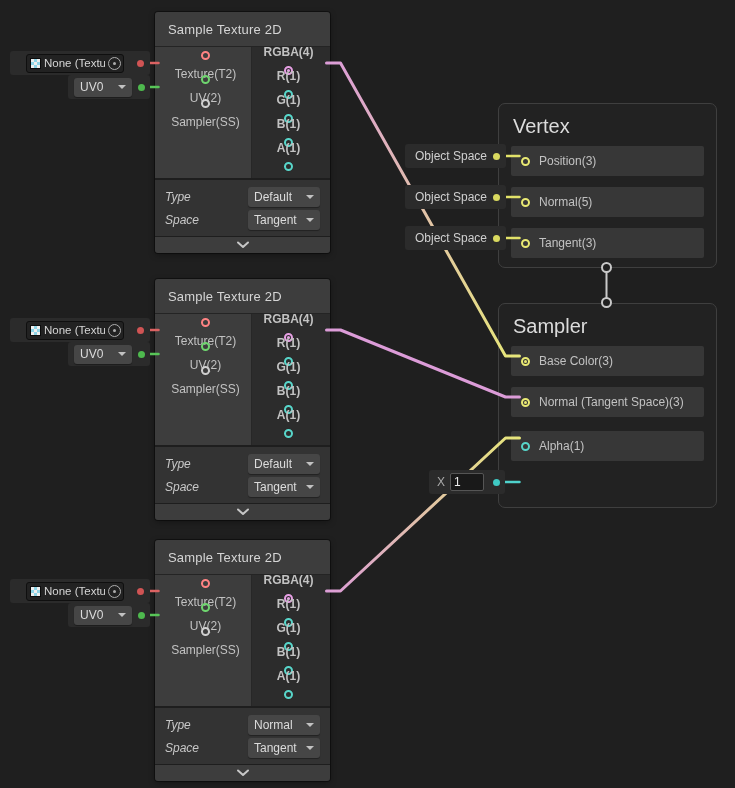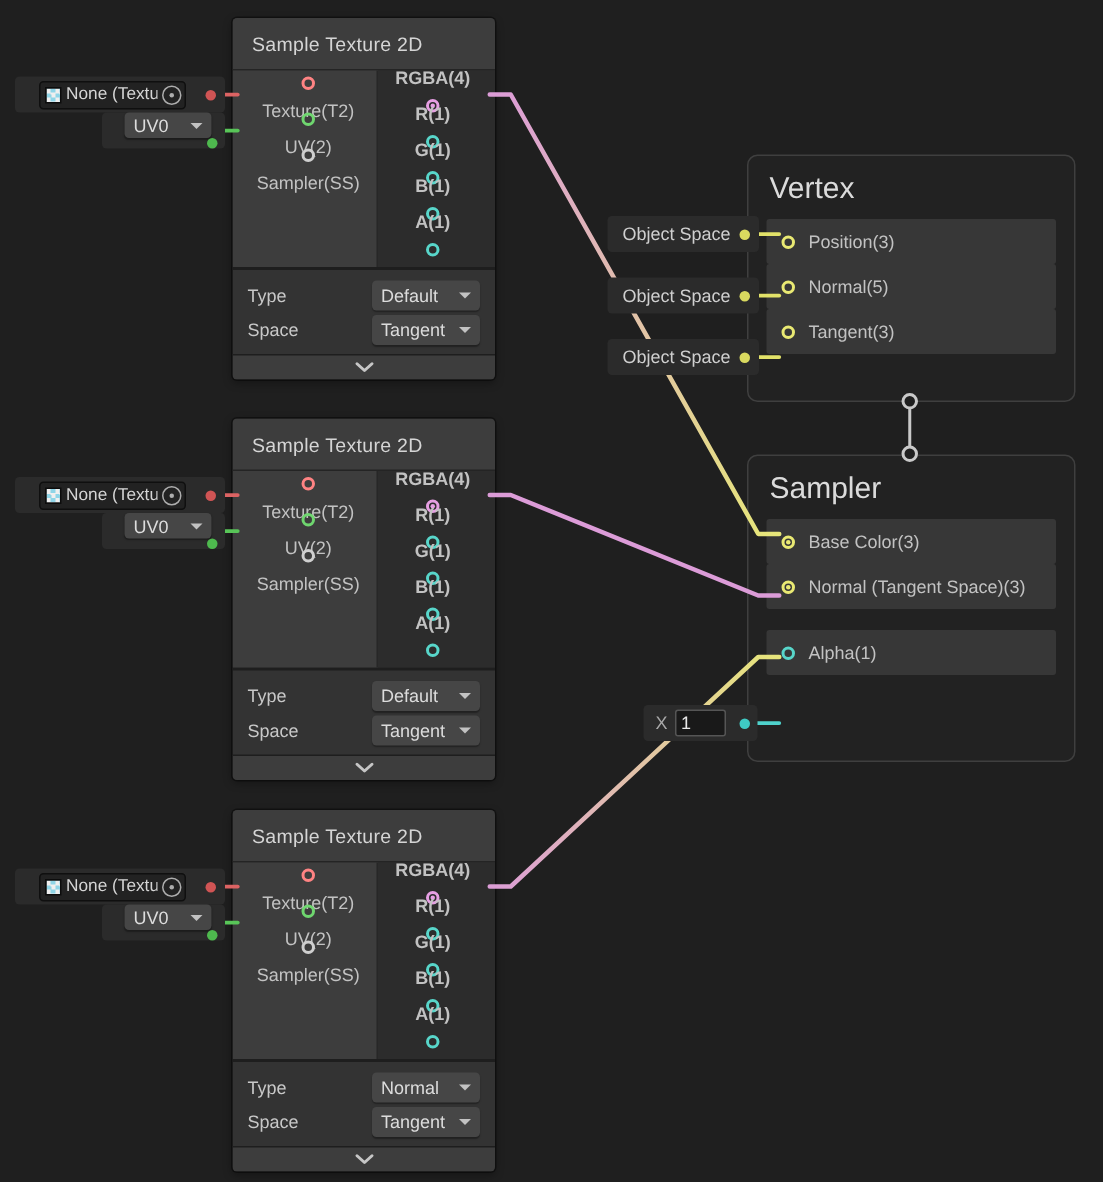--- a/index.html
+++ b/index.html
@@ -19,52 +19,52 @@
   .col-out{flex:1;background:#2C2C2C;padding:4px 0 7px;font-weight:bold;}
   .port-row{height:24px;display:flex;align-items:center;gap:7px;flex-direction:column;}
   .col-in .port-row{padding-left:5px;}
   .col-out .port-row{justify-content:flex-end;padding-right:5px;}
   .ring{width:9px;height:9px;border:2px solid #CCC;border-radius:50%;box-sizing:border-box;flex:none;
         display:inline-flex;align-items:center;justify-content:center;background:transparent;}
   .ring i{width:3px;height:3px;border-radius:50%;display:block;}
   .port-label{font-size:12px;color:#C2C2C2;white-space:nowrap;}
   .tex-controls{background:#333333;border-top:2px solid #1E1E1E;padding:5px 0;}
   .ctrl-row{height:23px;display:flex;align-items:center;padding:0 10px;}
-  .ctrl-label{flex:1;font-size:12px;color:#C8C8C8;}
+  .ctrl-label{flex:1;font-size:12px;color:#C8C8C8;font-style:italic;}
   .dropdown{width:72px;height:20px;background:#464646;border-radius:3px;display:flex;align-items:center;
             padding:0 6px;font-size:12px;color:#DCDCDC;box-sizing:border-box;box-shadow:0 1px 1px rgba(0,0,0,.35);}
   .dd-caret{margin-left:auto;width:0;height:0;border-left:4px solid transparent;border-right:4px solid transparent;
             border-top:4px solid #C2C2C2;}
   .tex-footer{height:16px;background:#3D3D3D;border-top:1px solid #1E1E1E;display:flex;align-items:center;justify-content:center;}
 
   
   .ctx-node{position:absolute;left:498px;width:219px;background:#222222;border:1px solid #3F3F3F;border-radius:7px;
             z-index:1;box-sizing:border-box;}
   .ctx-title{padding:11px 14px 8px;font-size:20px;color:#DBDBDB;}
   .ctx-rows{padding:0 12px;}
-  .ctx-row{height:30px;background:#373737;border-radius:2px;display:flex;align-items:center;
+  .ctx-row{height:30px;background:#373737;border-radius:2px;margin-bottom:11px;display:flex;align-items:center;
            gap:9px;padding-left:10px;}
   .ctx-row.last{margin-top:14px;}
 
   
   .chip{position:absolute;height:24px;background:#2B2B2B;border-radius:3px;display:flex;align-items:center;z-index:3;
         box-sizing:border-box;}
   .chip-dot{width:7px;height:7px;border-radius:50%;flex:none;}
   .tex-chip{left:10px;width:140px;padding-left:16px;}
   .obj-field{display:flex;align-items:center;height:19px;background:#222222;border:1px solid #0F0F0F;border-radius:3px;
              width:98px;box-sizing:border-box;padding:0 2px 0 3px;gap:3px;}
   .checker{width:11px;height:11px;flex:none;border:1px solid #0C0C0C;box-sizing:border-box;
            background-image:conic-gradient(#8FD5E7 0 90deg,#EFEFEF 90deg 180deg,#8FD5E7 180deg 270deg,#EFEFEF 270deg);
            background-size:6px 6px;}
   .obj-text{font-size:11.5px;color:#D5D5D5;white-space:nowrap;overflow:hidden;flex:1;}
   .picker{flex:none;width:13px;height:13px;border-radius:50%;border:1px solid #ADADAD;box-sizing:border-box;
           display:flex;align-items:center;justify-content:center;}
   .picker i{width:3px;height:3px;background:#ADADAD;border-radius:50%;}
   .tex-chip .chip-dot{margin-left:auto;margin-right:6px;}
-  .uv-chip{left:68px;width:82px;padding-left:6px;flex-direction:column;}
+  .uv-chip{left:68px;width:82px;padding-left:6px;}
   .uv-dd{width:58px;height:19px;}
   .uv-chip .chip-dot{margin-left:auto;margin-right:5px;}
   .os-chip{left:405px;width:101px;padding-left:10px;text-align:center;}
   .os-label{font-size:12px;color:#CFCFCF;white-space:nowrap;}
   .os-chip .chip-dot{margin-left:auto;margin-right:6px;}
   .x-chip{left:429px;width:76px;padding-left:8px;}
   .x-label{font-size:12px;color:#A9A9A9;}
   .num-input{width:34px;height:18px;background:#191919;border:1px solid #555555;border-radius:2px;color:#EAEAEA;
              font-size:12px;font-family:"Liberation Sans",sans-serif;padding:0 3px;margin-left:5px;box-sizing:border-box;outline:none;}
   .x-chip .chip-dot{margin-left:auto;margin-right:5px;}

